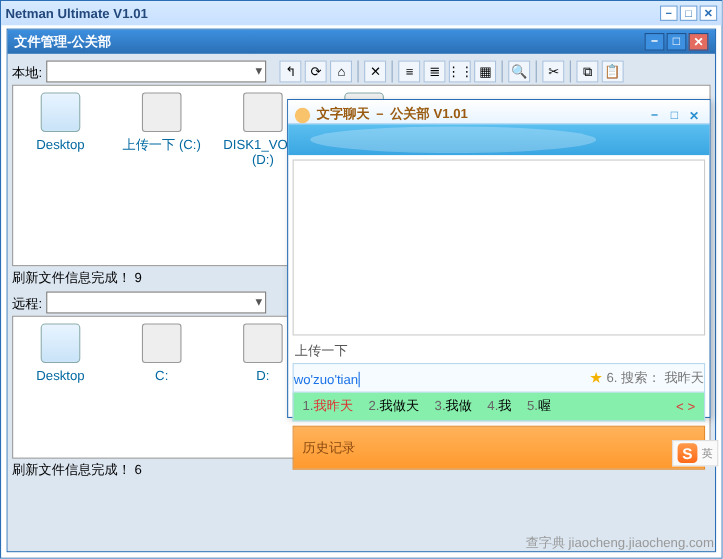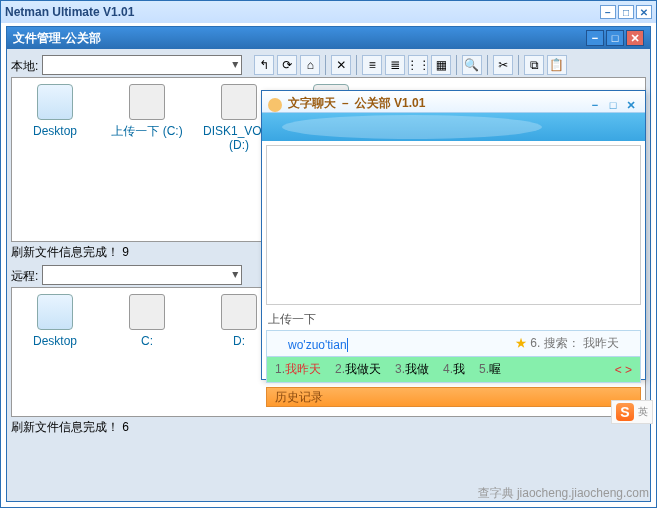--- a/index.html
+++ b/index.html
@@ -37,31 +37,31 @@
 .chat-title{height:22px;background:linear-gradient(#fff,#e8f4ff);display:flex;align-items:flex-end;padding:0 6px;color:#9a5b10;font-weight:bold;border-bottom:1px solid #a8d0f0}
 .chat-title .cic{width:14px;height:14px;border-radius:50%;background:#f8c36b;margin-right:6px}
 .chat-title .t{flex:1}
 .chat-ctrl{display:flex;gap:2px}
 .cbt{width:16px;height:14px;font-size:11px;display:flex;align-items:center;justify-content:center;color:#2a8fd0;cursor:pointer}
 .chat-banner{height:28px;background:linear-gradient(#5bbff0,#3aa6e2);position:relative;overflow:hidden}
 .chat-banner::before{content:"";position:absolute;left:20px;top:2px;width:260px;height:24px;background:#fff;opacity:.25;border-radius:50%}
 .chat-display{background:#fff;height:160px;border:1px solid #ccc;margin:4px}
 .chat-input{margin:0 4px 4px}
 .ci-label{color:#555;padding:2px}
-.ime-bar{border:1px solid #b8d8ee;background:#f6fbff;padding:4px 21px;display:flex;align-items:center;gap:8px}
+.ime-bar{border:1px solid #b8d8ee;background:#f6fbff;padding:4px 0;display:flex;align-items:center;gap:8px}
 .ime-py{color:#1a73e8;font-size:14px}
 .ime-cursor{border-right:1px solid #1a73e8;animation:bl 1s infinite}
 @keyframes bl{50%{border-color:transparent}}
 .ime-right{margin-left:auto;color:#777;font-size:12px}
 .star{color:#f5b301}
 .ime-cands{border:1px solid #b8d8ee;border-top:none;background:#86efac;padding:4px 8px;display:flex;gap:14px;align-items:center;font-size:13px}
 .ime-cands .cn{color:#666}
 .ime-cands .c1{color:#d33}
 .ime-cands .nav{margin-left:auto;color:#d33;font-size:12px}
-.chat-bottom{height:20px;background:linear-gradient(#ffb25a,#ff9a2e);display:flex;align-items:center;padding:0 8px;color:#8a4a10;border:1px solid #e38a2e;margin:0 4px 4px}
+.chat-bottom{height:40px;background:linear-gradient(#ffb25a,#ff9a2e);display:flex;align-items:center;padding:0 8px;color:#8a4a10;border:1px solid #e38a2e;margin:0 4px 4px}
 .watermark{position:absolute;right:8px;bottom:6px;color:#999;font-size:11px;z-index:20}
 .sogou{position:absolute;right:4px;top:400px;z-index:10;padding:2px 4px;border:1px solid #ddd;background:#fafafa;display:flex;align-items:center;gap:4px}
 .sogou .s{width:18px;height:18px;border-radius:4px;background:linear-gradient(#ff9a4a,#ff6a1a);color:#fff;font-weight:bold;display:flex;align-items:center;justify-content:center;font-size:14px}
 .sogou .txt{font-size:10px;color:#888}
 </style>
 </head>
 <body>
 
 <div class="outer-win">
   <div class="outer-title">

